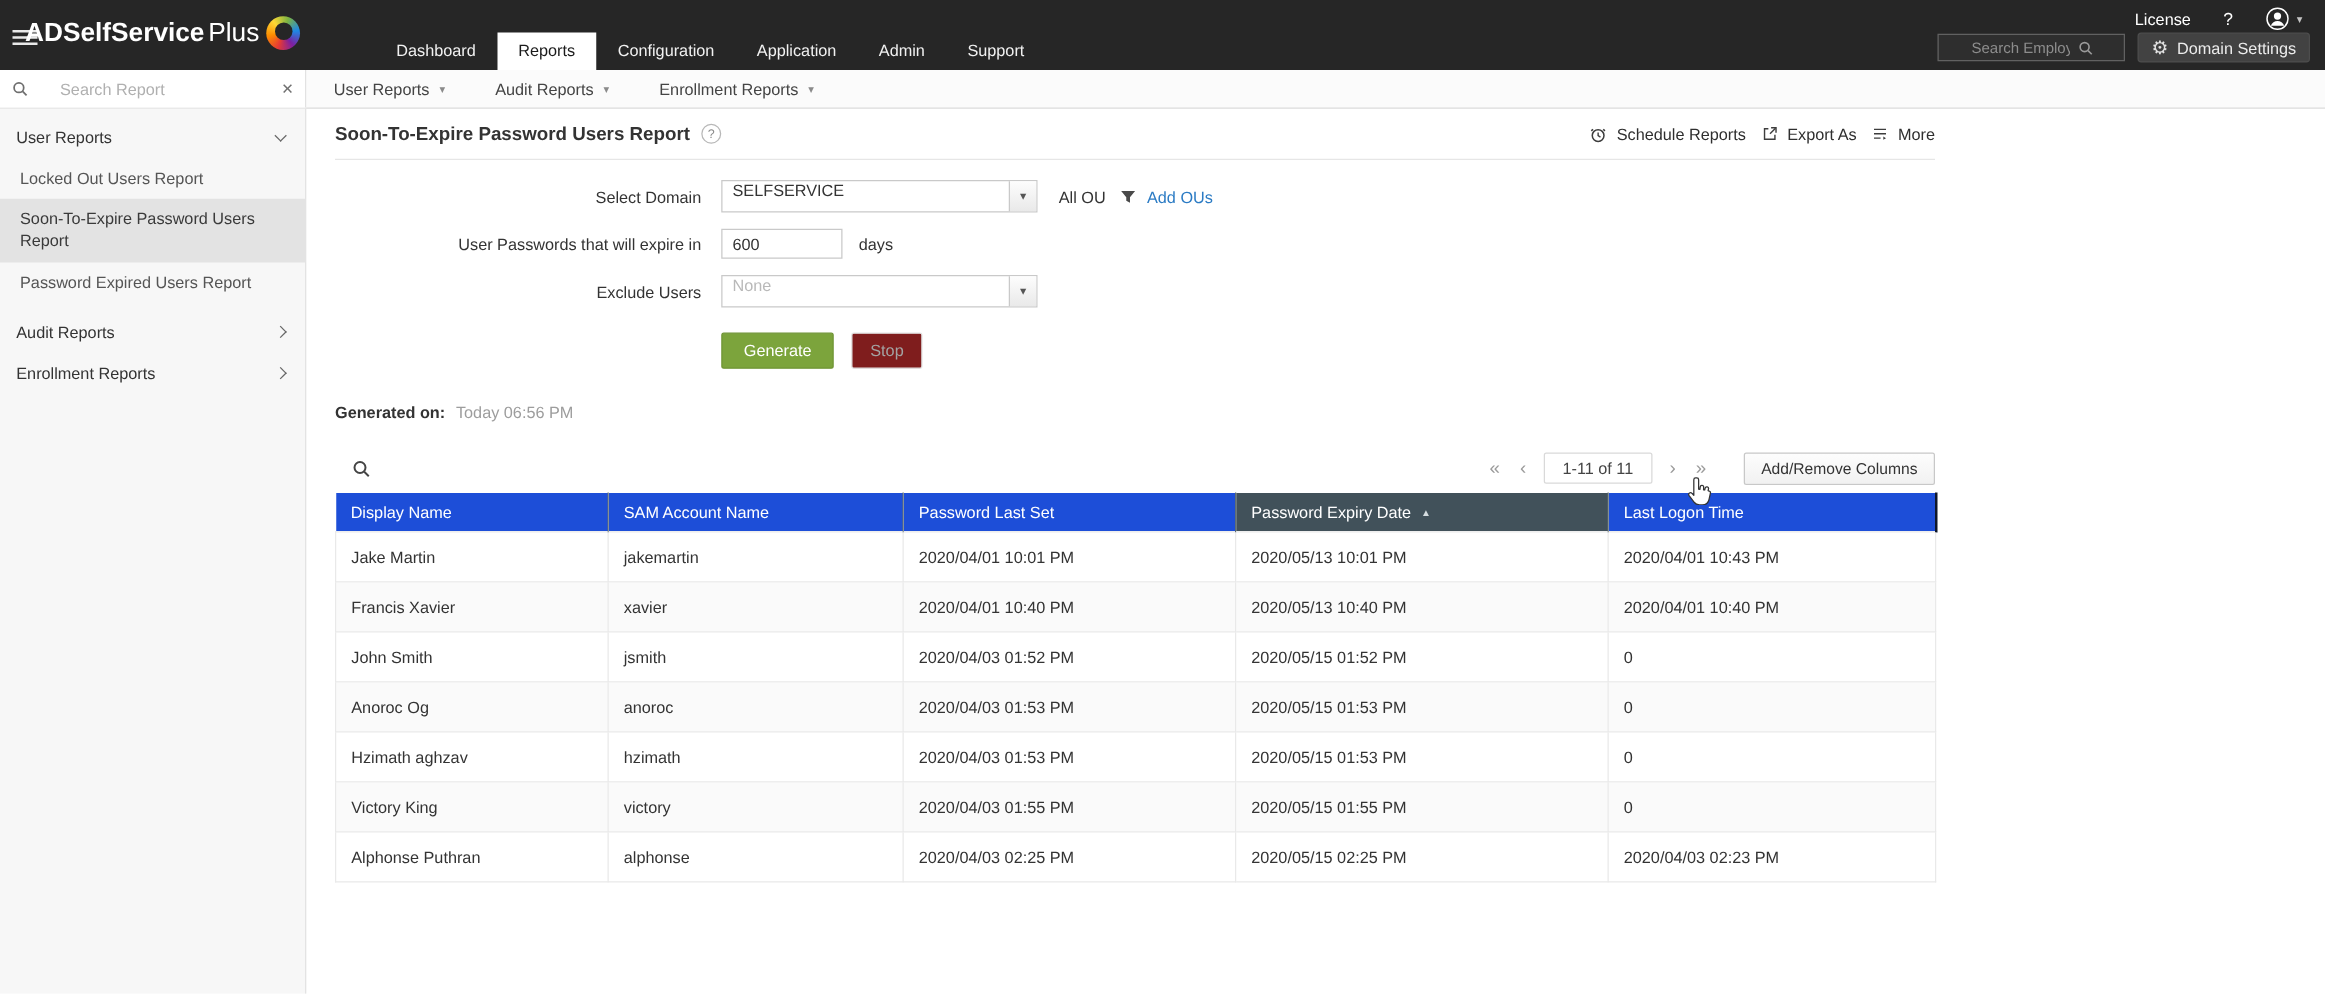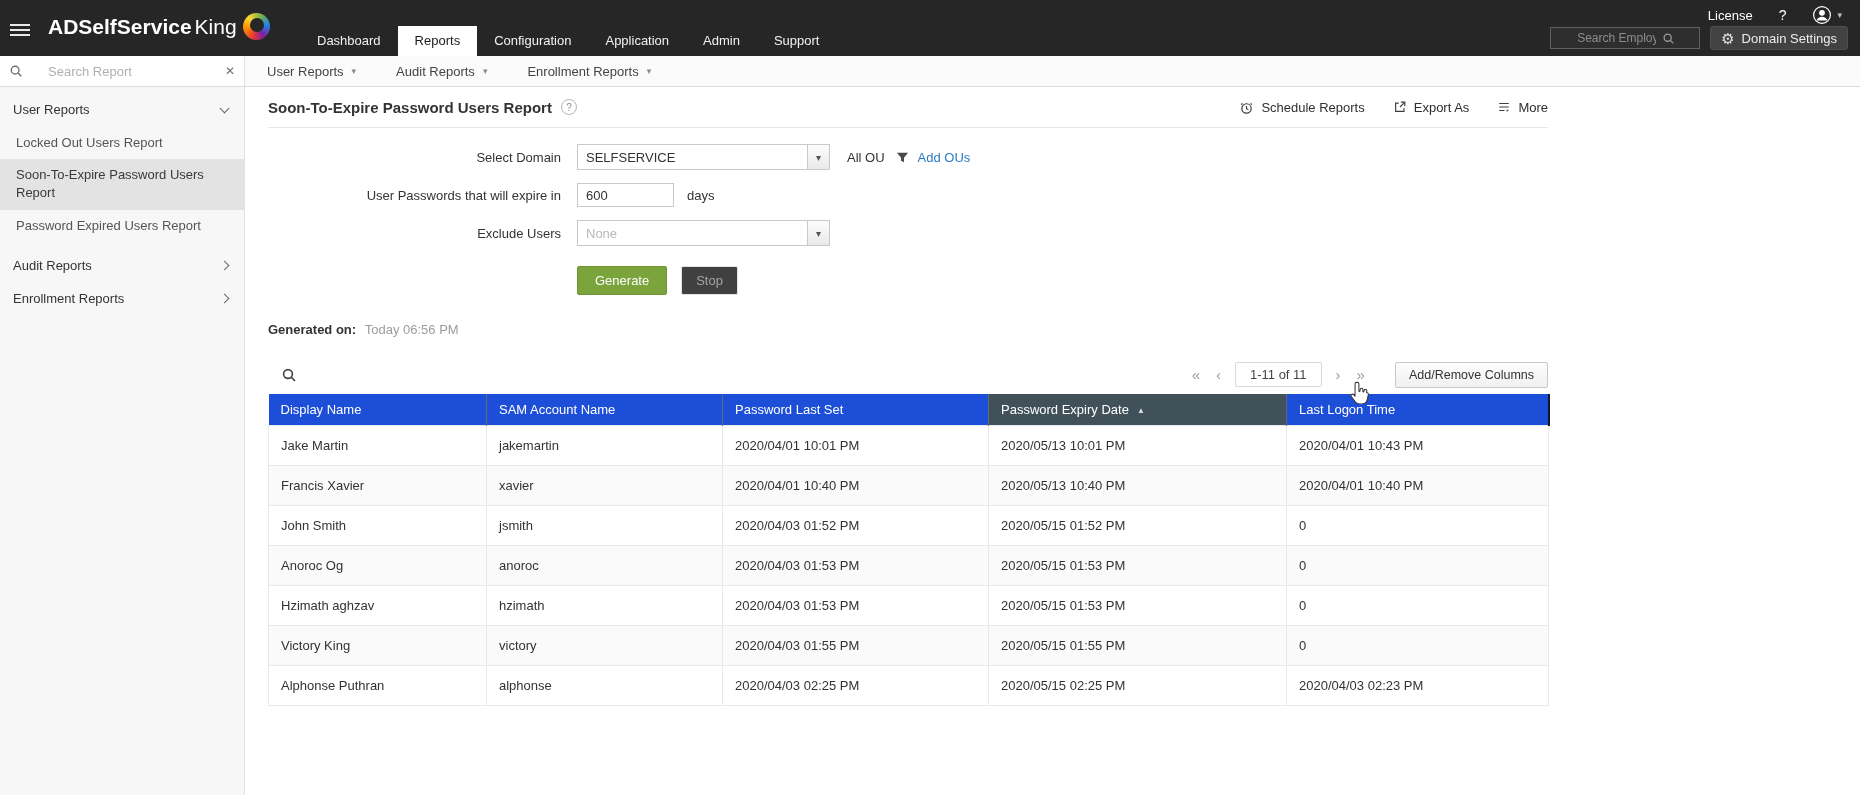--- a/index.html
+++ b/index.html
@@ -5,21 +5,21 @@
   * { box-sizing: border-box; }
   html,body { margin:0; padding:0; }
   body {
     width:1860px; height:795px; overflow:hidden; background:#fff;
     font-family:"Liberation Sans","DejaVu Sans",sans-serif; color:#333;
   }
   
   .topbar { position:relative; height:56px; background:#262626; }
   .hamburger { position:absolute; left:10px; top:21px; width:20px; cursor:pointer; }
   .hamburger i { display:block; height:2px; background:#e9e9e9; margin:3px 0; }
-  .logo { position:absolute; left:48px; top:13px; display:flex; align-items:center; color:#fff; font-size:21px; }
+  .logo { position:absolute; left:20px; top:13px; display:flex; align-items:center; color:#fff; font-size:21px; }
   .logo-main { font-weight:bold; }
   .logo-sub { font-weight:normal; margin-left:3px; }
   .logo-swirl { width:27px; height:27px; border-radius:50%; margin-left:6px; position:relative;
     background:conic-gradient(from 200deg,#e53935,#fb8c00,#fdd835,#7cb342,#1e88e5,#7b1fa2,#e53935); }
   .logo-swirl::after { content:""; position:absolute; left:7px; top:5px; width:14px; height:14px; border-radius:50%; background:#262626; }
   .mainnav { position:absolute; left:300px; bottom:0; display:flex; }
   .mainnav a { display:block; padding:0 17px; line-height:30px; font-size:13px; color:#f1f1f1; cursor:pointer; text-decoration:none; }
   .mainnav a.active { background:#ffffff; color:#1b1b1b; }
   .top-upper { position:absolute; top:5px; right:18px; display:flex; align-items:center; gap:26px; color:#fff; font-size:13px; }
   .top-upper .lic { cursor:pointer; }
@@ -54,40 +54,40 @@
   .side-items { padding:1px 0 7px; }
   .side-item { padding:7px 16px; font-size:13px; color:#555; cursor:pointer; line-height:1.4; }
   .side-item.selected { background:#e3e3e3; color:#3a3a3a; }
   
   .main { flex:1; padding-left:23px; position:relative; overflow:hidden; }
   .content { width:1280px; }
   .title-row { height:41px; display:flex; align-items:center; border-bottom:1px solid #e6e6e6; }
   .page-title { font-size:15px; font-weight:bold; color:#333; margin:0; }
   .help-circle { width:16px; height:16px; border:1px solid #b8b8b8; border-radius:50%; color:#8a8a8a; font-size:10px;
     display:flex; align-items:center; justify-content:center; margin-left:9px; cursor:pointer; }
-  .title-actions { margin-left:auto; display:flex; align-items:center; gap:28px; }
+  .title-actions { margin-left:auto; display:flex; align-items:center; gap:12px; }
   .t-action { display:flex; align-items:center; gap:7px; font-size:13px; color:#2f2f2f; cursor:pointer; }
   .t-action svg { color:#3d3d3d; }
   .form { margin-top:16px; }
   .form-row { display:flex; align-items:center; margin-bottom:13px; }
   .form-label { width:293px; text-align:right; margin-right:16px; font-size:13px; color:#333; flex:0 0 293px; }
-  .selectbox { width:253px; height:26px; border:1px solid #c9c9c9; background:#fff; display:flex; align-items:center;
+  .selectbox { width:253px; height:26px; border:1px solid #c9c9c9; background:#fff; display:flex; 
     font-size:13px; color:#333; cursor:pointer; }
   .sel-text { padding-left:8px; flex:1; }
   .sel-caret { width:22px; height:100%; border-left:1px solid #c9c9c9; background:linear-gradient(#fdfdfd,#e9e9e9);
     display:flex; align-items:center; justify-content:center; font-size:10px; color:#555; }
   .selectbox.placeholder .sel-text { color:#b9b9b9; }
   .all-ou { margin-left:17px; font-size:13px; color:#333; }
   .funnel { margin-left:11px; display:flex; cursor:pointer; color:#4a4a4a; }
   .add-ous { margin-left:9px; font-size:13px; color:#2b7bc4; cursor:pointer; text-decoration:none; }
   .days-input { width:97px; height:24px; border:1px solid #c9c9c9; font-size:13px; color:#333; padding:0 8px; outline:none; font-family:inherit; }
   .days-label { margin-left:13px; font-size:13px; color:#333; }
   .btn-row { margin-left:309px; display:flex; gap:14px; margin-top:20px; }
   .btn-generate { background:#7ca43c; border:1px solid #6f9434; color:#fff; font-size:13px; padding:6px 17px; border-radius:2px; cursor:pointer; font-family:inherit; }
-  .btn-stop { background:#404040; border:1px solid #e2e2e2; color:#a3a3a3; font-size:13px; padding:6px 14px; border-radius:2px; font-family:inherit; }
+  .btn-stop { background:#7f1d1d; border:1px solid #e2e2e2; color:#a3a3a3; font-size:13px; padding:6px 14px; border-radius:2px; font-family:inherit; }
   .generated { margin-top:27px; font-size:13px; }
   .generated b { color:#333; }
   .generated span { color:#9d9d9d; margin-left:5px; }
   .table-toolbar { margin-top:24px; display:flex; align-items:center; height:27px; }
   .tb-search { color:#444; display:flex; margin-left:13px; cursor:pointer; }
   .tb-right { margin-left:auto; display:flex; align-items:center; }
   .pg-btn { color:#9b9b9b; font-size:15px; padding:0 8px; cursor:pointer; line-height:1; }
   .pg-count { font-size:13px; color:#444; margin:0 6px; border:1px solid #d9d9d9; background:#fff; border-radius:2px; padding:4px 14px; }
   .add-remove { margin-left:22px; height:26px; background:linear-gradient(#fdfdfd,#f1f1f1); border:1px solid #c8c8c8;
     border-radius:2px; font-size:12.5px; color:#333; padding:0 13px; cursor:pointer; font-family:inherit; }
@@ -105,21 +105,21 @@
 <body>
 
 <header class="topbar">
   <div class="hamburger">
       <i></i>
       <i></i>
       <i></i>
     </div>
   <div class="logo">
     <span class="logo-main">ADSelfService</span>
-    <span class="logo-sub">King</span>
+    <span class="logo-sub">Plus</span>
     <span class="logo-swirl"></span>
   </div>
   <nav class="mainnav">
     <a>Dashboard</a>
     <a class="active">Reports</a>
     <a>Configuration</a>
     <a>Application</a>
     <a>Admin</a>
     <a>Support</a>
   </nav>

